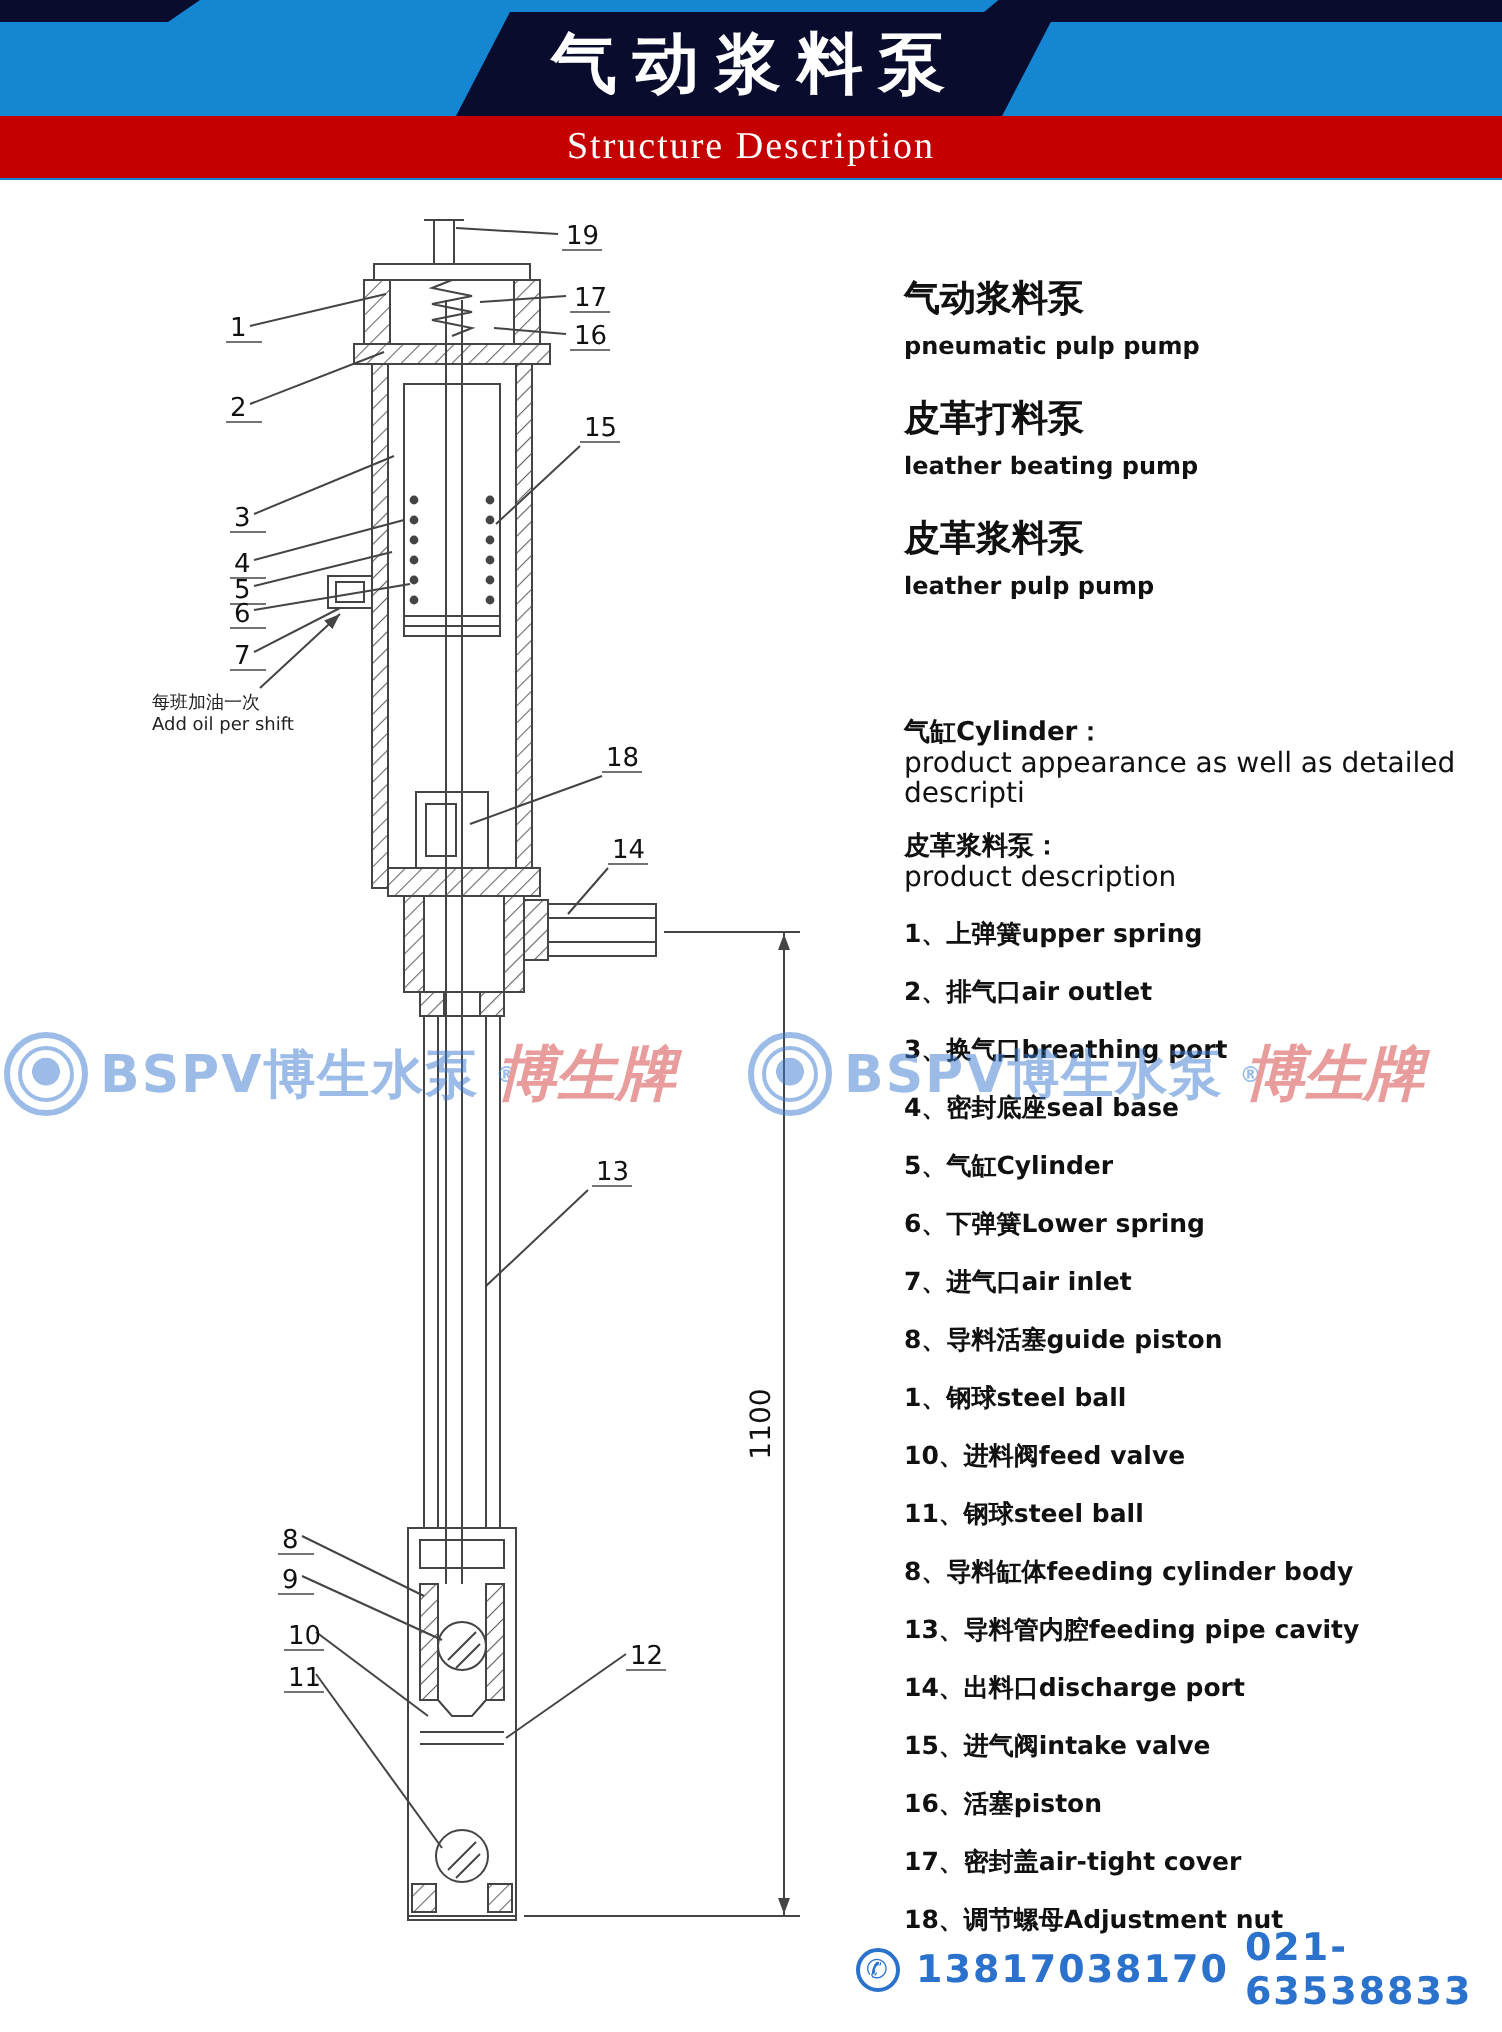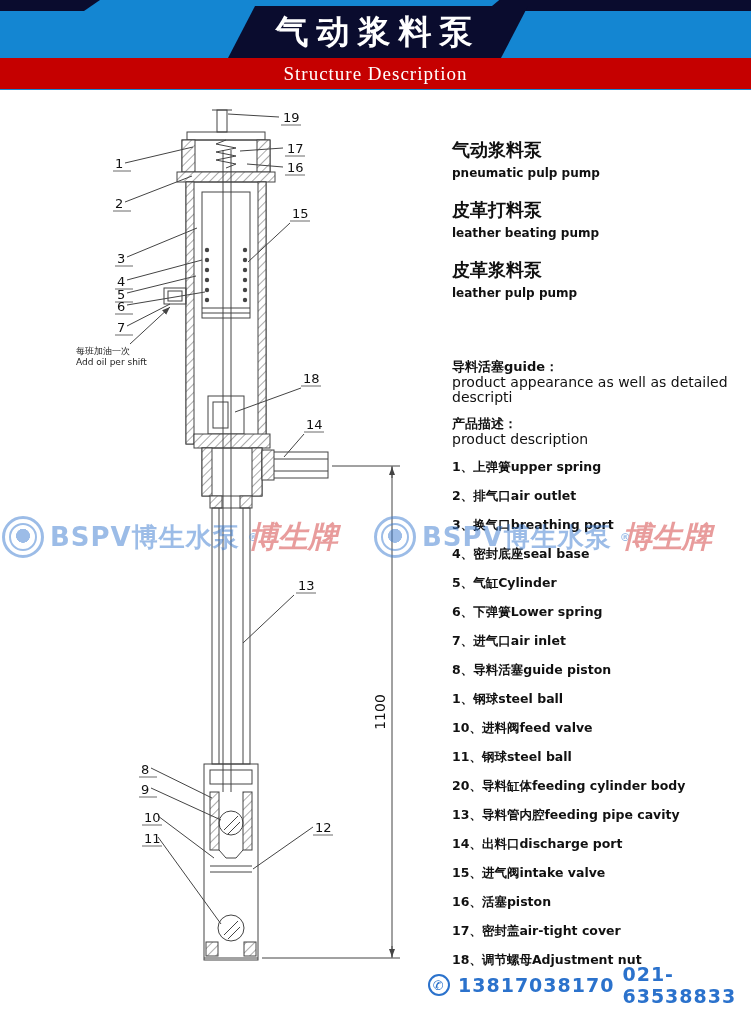--- a/index.html
+++ b/index.html
@@ -297,39 +297,39 @@
     <div class="prod-zh">皮革打料泵</div>
     <div class="prod-en">leather beating pump</div>
   </div>
   <div class="prod">
     <div class="prod-zh">皮革浆料泵</div>
     <div class="prod-en">leather pulp pump</div>
   </div>
 </div>
 
 <div class="desc-block">
-  <div class="desc-zh">导料活塞guide：</div>
+  <div class="desc-zh">气缸Cylinder：</div>
   <div class="desc-en">product appearance as well as detailed descripti</div>
-  <div class="desc-zh">产品描述：</div>
+  <div class="desc-zh">皮革浆料泵：</div>
   <div class="desc-en">product description</div>
 </div>
 
 <div class="parts-list">
     <div class="part-item">1、上弹簧upper spring</div>
     <div class="part-item">2、排气口air outlet</div>
     <div class="part-item">3、换气口breathing port</div>
     <div class="part-item">4、密封底座seal base</div>
     <div class="part-item">5、气缸Cylinder</div>
     <div class="part-item">6、下弹簧Lower spring</div>
     <div class="part-item">7、进气口air inlet</div>
     <div class="part-item">8、导料活塞guide piston</div>
     <div class="part-item">1、钢球steel ball</div>
     <div class="part-item">10、进料阀feed valve</div>
     <div class="part-item">11、钢球steel ball</div>
-    <div class="part-item">20、导料缸体feeding cylinder body</div>
+    <div class="part-item">8、导料缸体feeding cylinder body</div>
     <div class="part-item">13、导料管内腔feeding pipe cavity</div>
     <div class="part-item">14、出料口discharge port</div>
     <div class="part-item">15、进气阀intake valve</div>
     <div class="part-item">16、活塞piston</div>
     <div class="part-item">17、密封盖air-tight cover</div>
     <div class="part-item">18、调节螺母Adjustment nut</div>
   </div>
 
 <div class="watermarks">
   <div class="wm wm-blue" style="left:2px">

